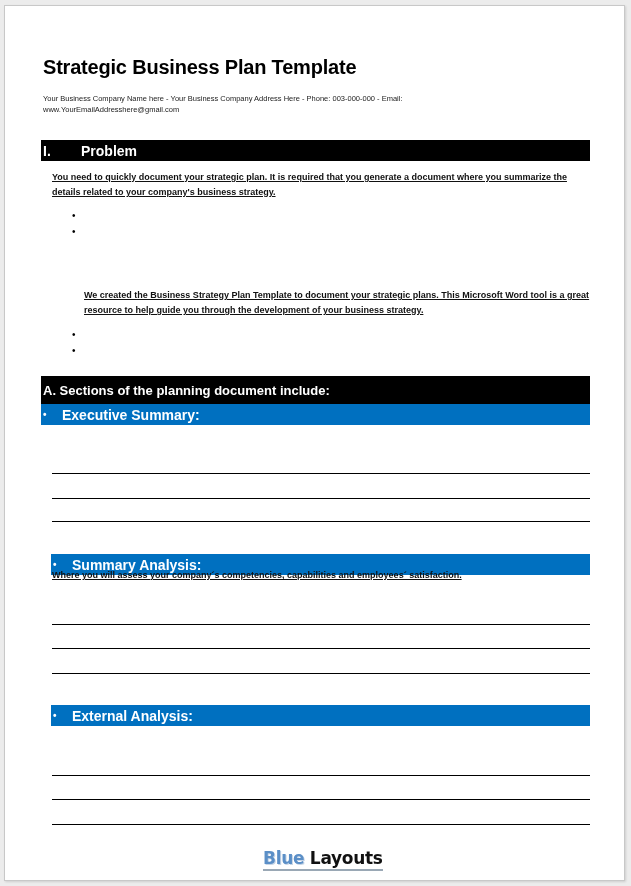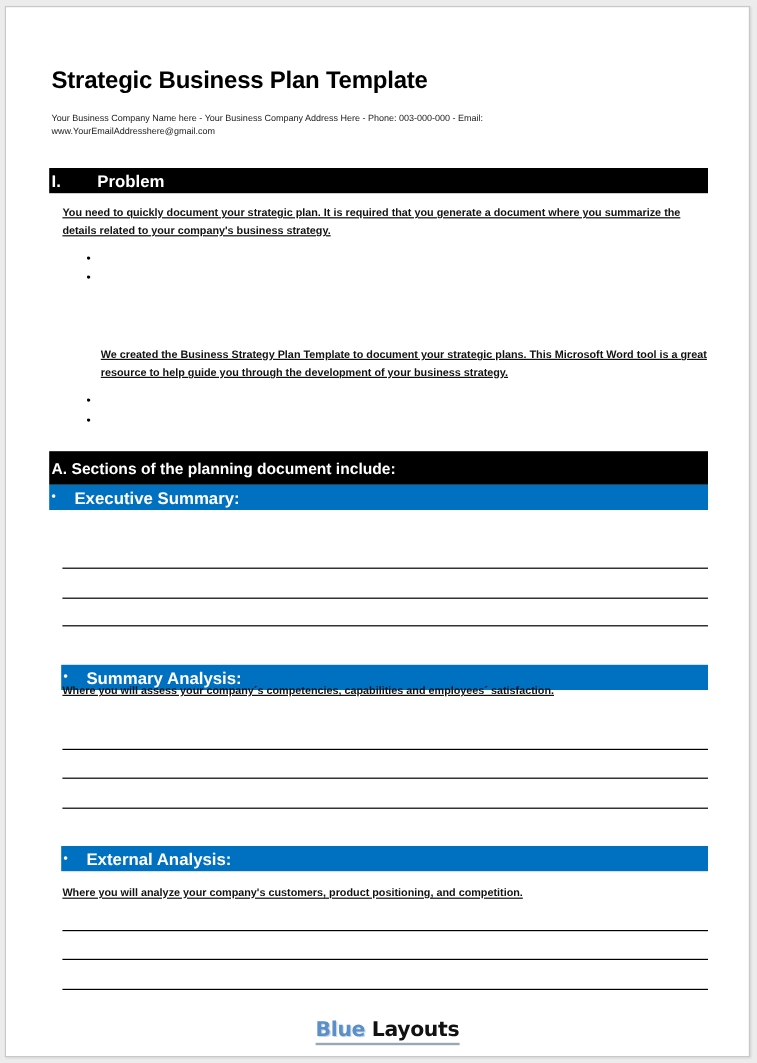--- a/index.html
+++ b/index.html
@@ -150,21 +150,20 @@
   </div>
   <div class="abs body-text" style="left:47px; top:562px; width:540px;">Where you will assess your company´s competencies, capabilities and employees´ satisfaction.</div>
   <div class="abs rule" style="left:47px; top:618px; width:538px;"></div>
   <div class="abs rule" style="left:47px; top:642px; width:538px;"></div>
   <div class="abs rule" style="left:47px; top:667px; width:538px;"></div>
 
   <div class="abs blue-bar" style="left:46px; top:699px; width:539px;">
     <span class="blue-dot">•</span>
     <span class="blue-title">External Analysis:</span>
   </div>
-  <div class="abs body-text" style="left:47px; top:731px; width:540px;">Where you will analyze your company's customers, product positioning, and competition.</div>
   <div class="abs rule" style="left:47px; top:769px; width:538px;"></div>
   <div class="abs rule" style="left:47px; top:793px; width:538px;"></div>
   <div class="abs rule" style="left:47px; top:818px; width:538px;"></div>
 
   <div class="abs brand">
     <span class="blue-word">Blue</span>
     <span class="dark-word">Layouts</span>
   </div>
 </div>
 

